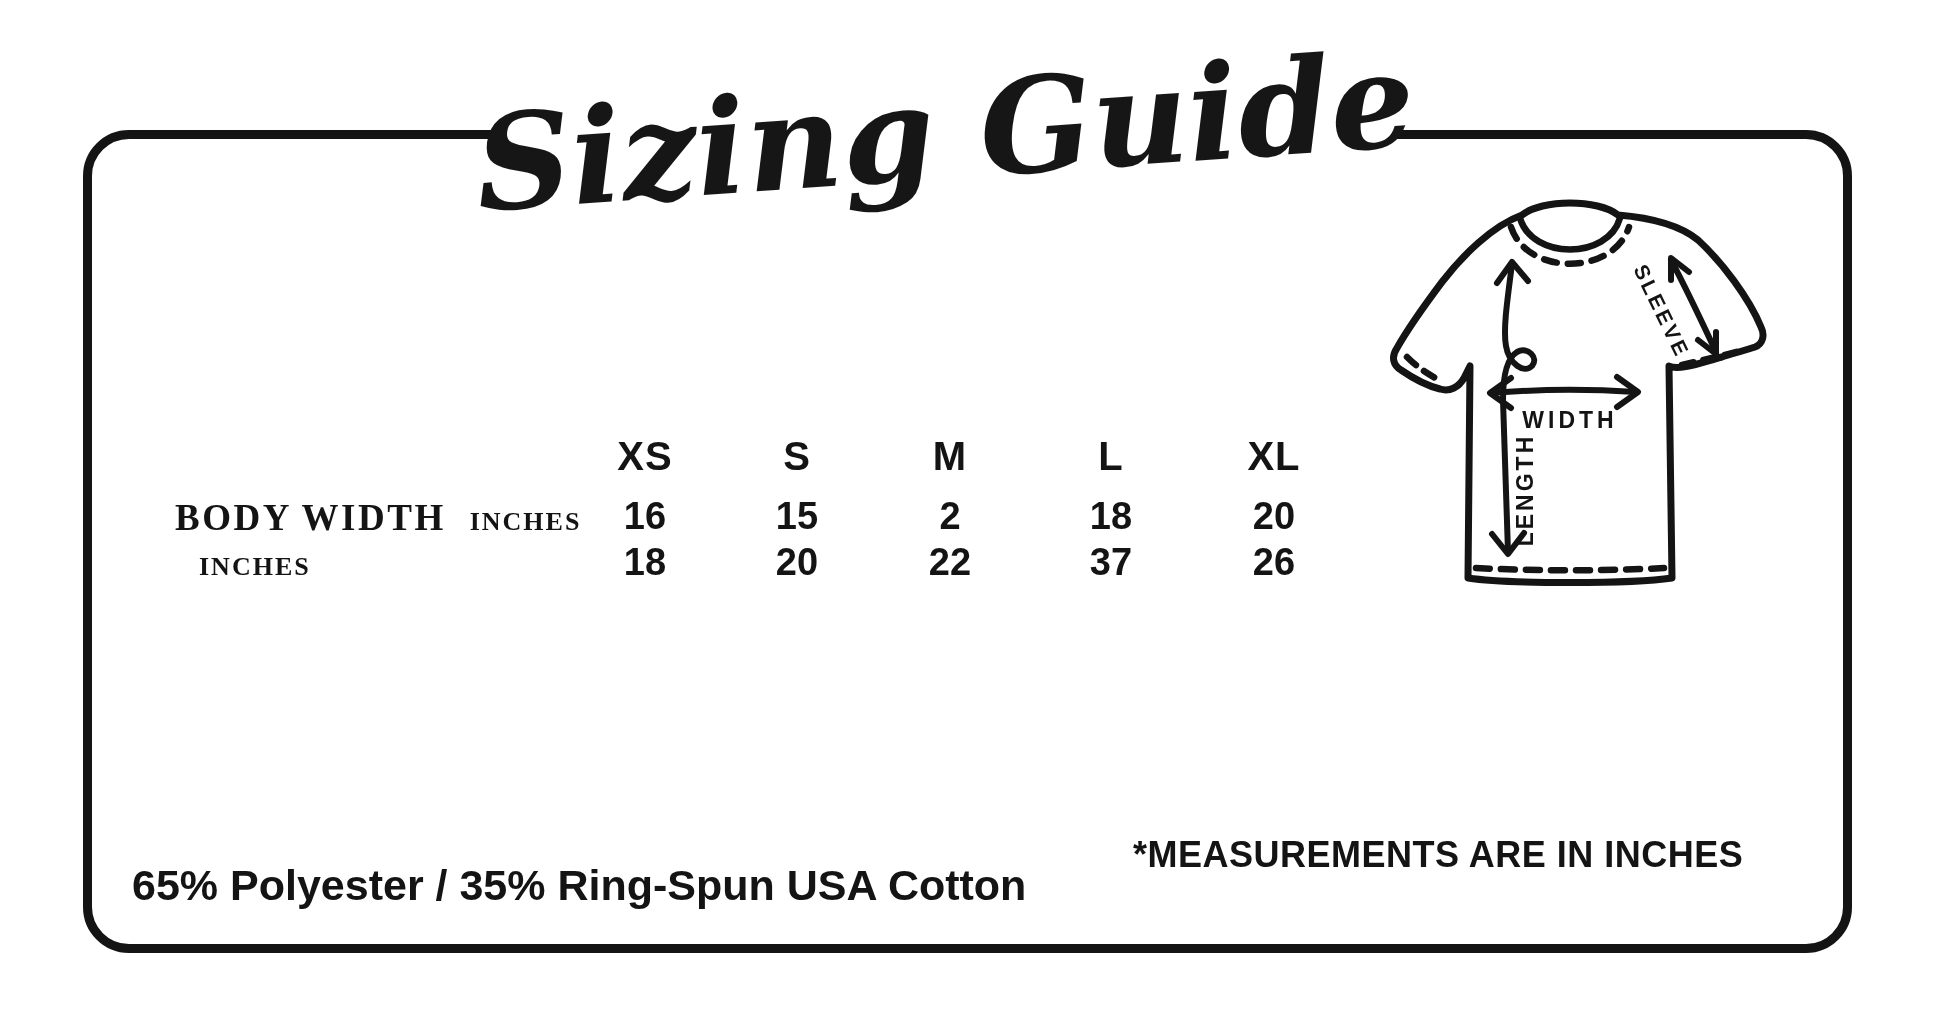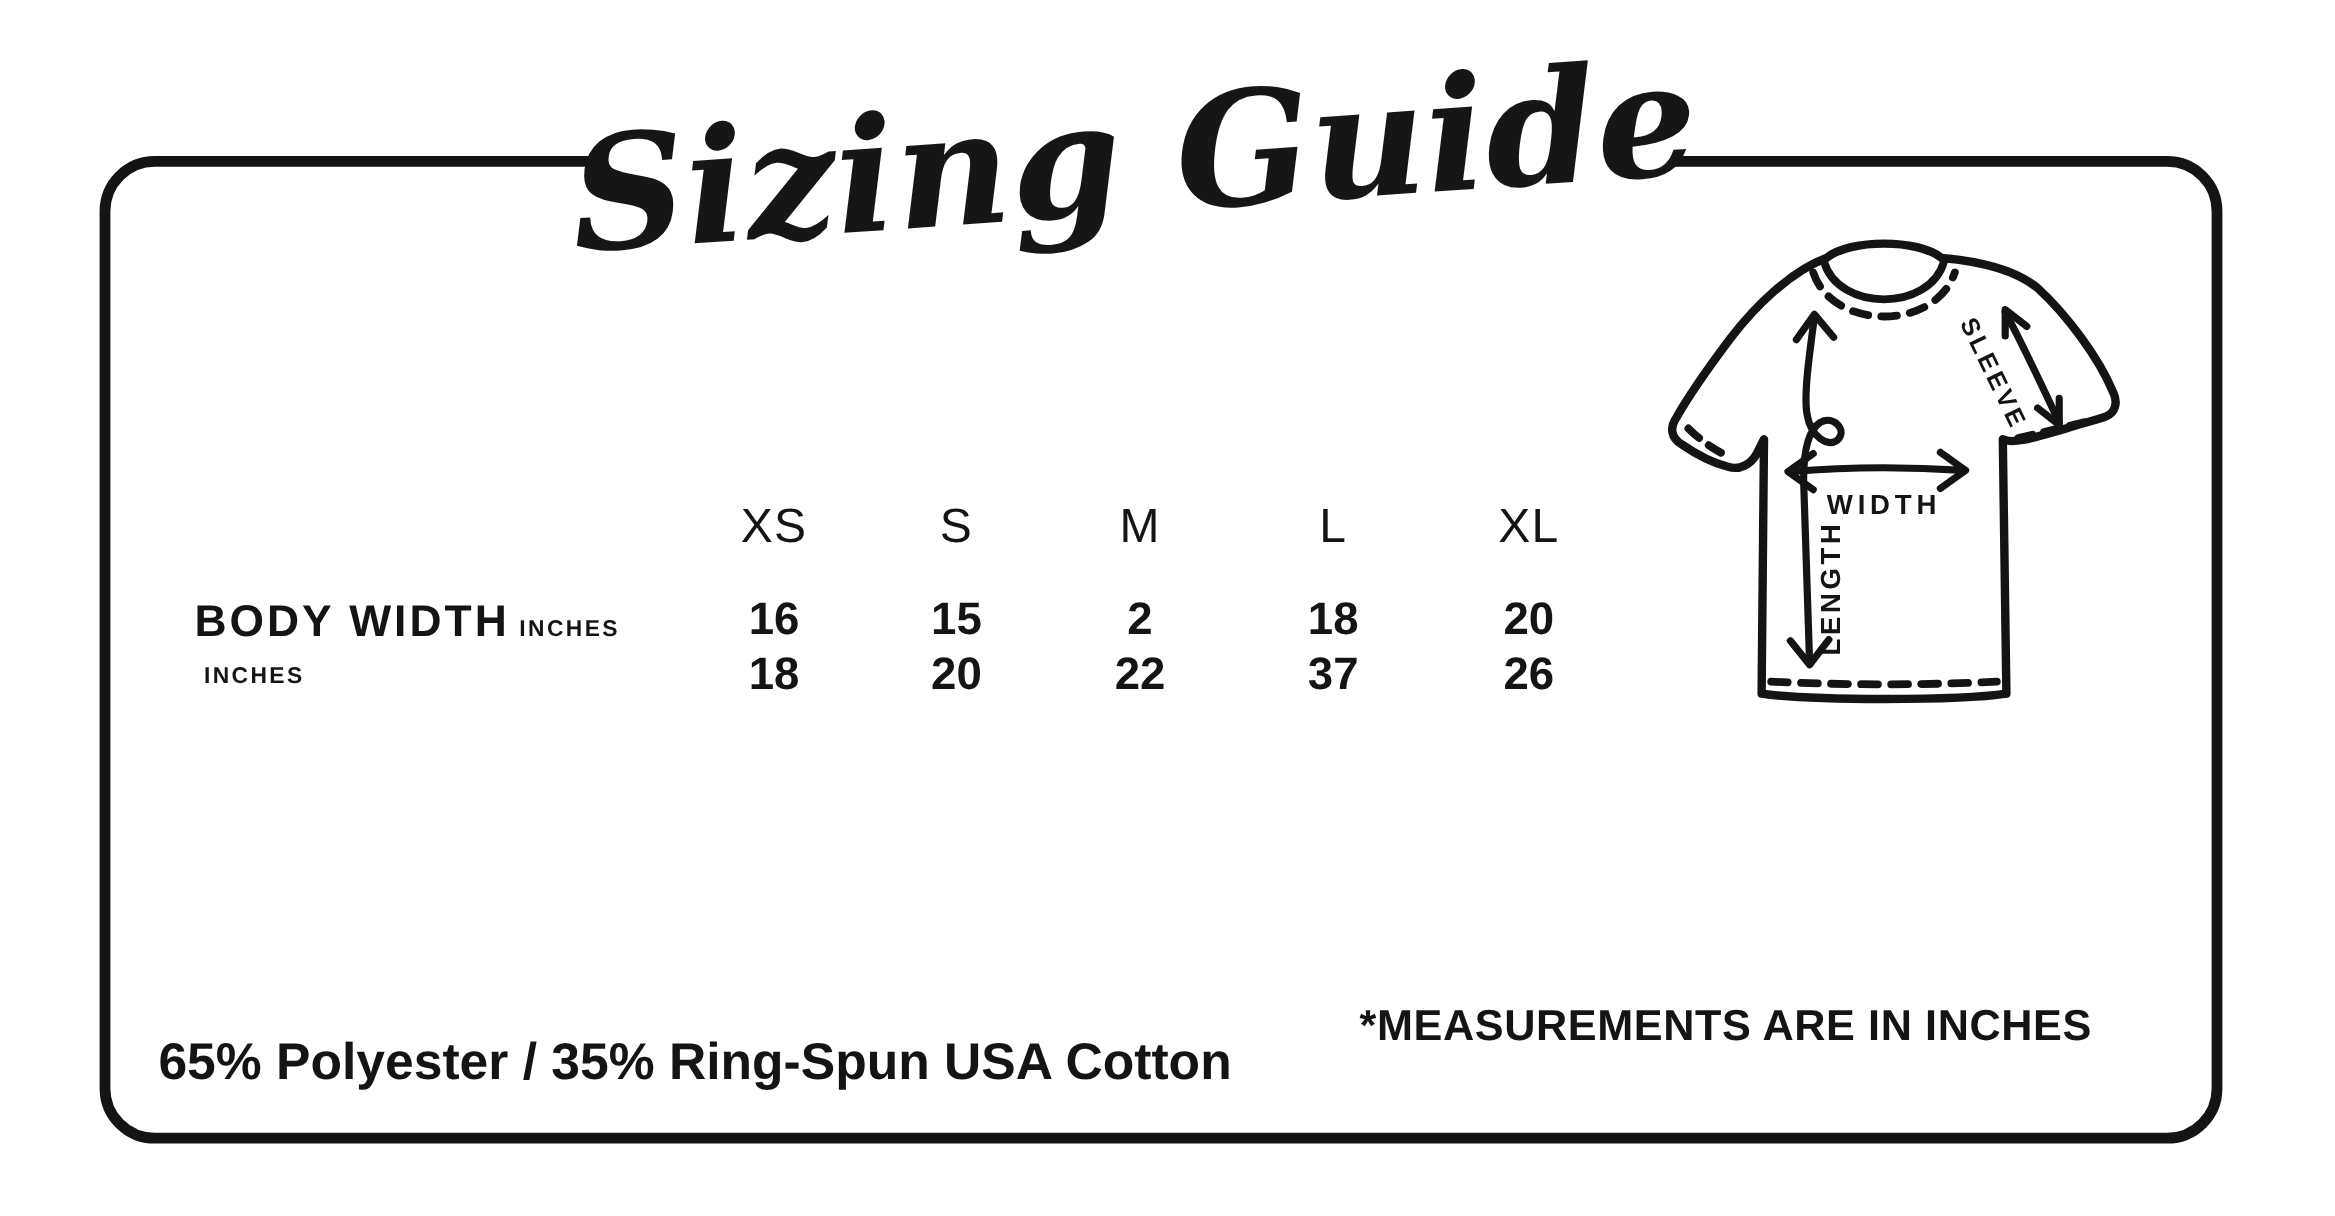--- a/index.html
+++ b/index.html
@@ -30,31 +30,31 @@
     transform:rotate(-4deg);
     white-space:nowrap;
     color:#161616;
   }
   
   .cell{position:absolute;transform:translateX(-50%);white-space:nowrap;}
   .group-label{
     position:absolute;left:148px;top:412px;
     font-size:46px;font-weight:700;letter-spacing:4px;line-height:1;
   }
-  .head{top:419px;font-size:40px;font-weight:400;letter-spacing:1px;line-height:1;}
+  .head{top:436px;font-size:40px;font-weight:700;letter-spacing:1px;line-height:1;}
   .val{font-size:38px;font-weight:700;line-height:1;}
   .r0{top:497px;}
   .r1{top:543px;}
   .c0{left:645px;}.c1{left:797px;}.c2{left:950px;}.c3{left:1111px;}.c4{left:1274px;}
   .row-label{
-    position:absolute;left:162px;white-space:nowrap;
-    display:flex;align-items:baseline;
+    position:absolute;left:175px;white-space:nowrap;
+    display:flex;align-items:baseline;font-family:Liberation Serif, serif;
   }
   .row-label .label{font-size:37px;font-weight:600;letter-spacing:2.5px;line-height:1;}
-  .row-label .unit{font-size:19px;font-weight:600;letter-spacing:2px;line-height:1;margin-left:8px;}
+  .row-label .unit{font-size:26px;font-weight:600;letter-spacing:2px;line-height:1;margin-left:24px;}
   .rl0{top:499px;}
   .rl1{top:554px;}
   
   .material{
     position:absolute;left:132px;top:862px;
     font-size:43px;font-weight:700;line-height:1.1;white-space:nowrap;
   }
   .note{
     position:absolute;left:1133px;top:837px;
     font-size:36px;font-weight:700;letter-spacing:0.5px;line-height:1;white-space:nowrap;

